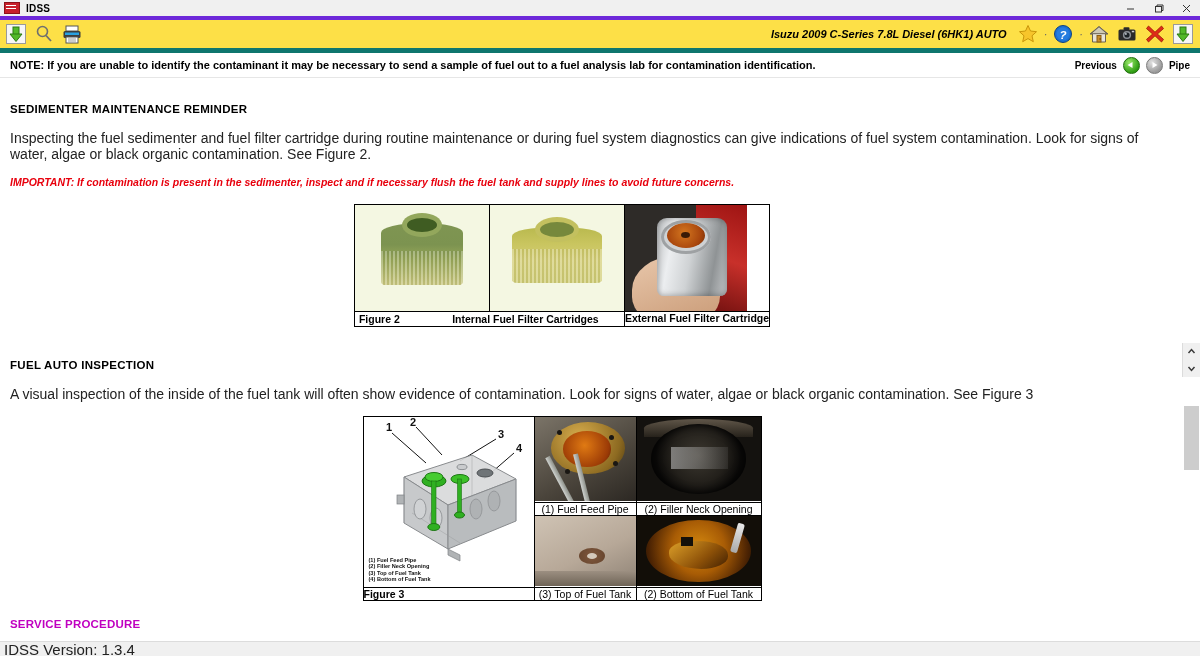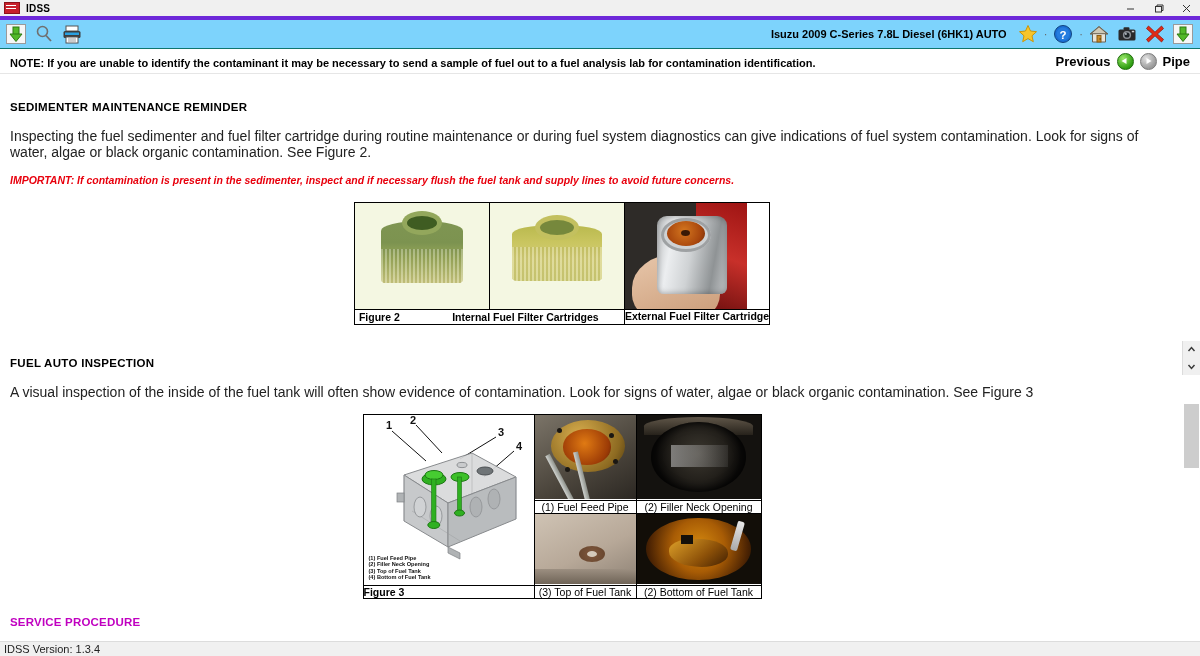--- a/index.html
+++ b/index.html
@@ -20,35 +20,35 @@
   .tb-logo:before{content:"";position:absolute;left:1px;top:2px;width:10px;height:1px;background:#fff;}
   .tb-logo:after{content:"";position:absolute;left:1px;top:5px;width:10px;height:1px;background:#fff;}
   .tb-title{font-size:10px;font-weight:bold;margin-left:6px;letter-spacing:.2px;}
   .tb-spacer{flex:1;}
   .winbtn{width:28px;height:16px;display:flex;align-items:center;justify-content:center;
     font-size:11px;color:#333;}
   .winbtn svg{display:block;}
 
   
   .toolbar{
-    height:28px;background:#7dd3fc;border-bottom:1px solid #0f766e;
-    display:flex;align-items:center;flex:0 0 auto;position:relative;
+    height:28px;background:#fde047;border-bottom:5px solid #0f766e;
+    display:flex;align-items:center;flex:0 0 auto;position:relative;font-style:italic;
   }
   .tool-left{display:flex;align-items:center;gap:2px;padding-left:3px;}
   .tool-btn{width:26px;height:25px;display:flex;align-items:center;justify-content:center;}
   .tool-right{position:absolute;right:4px;top:0;height:28px;display:flex;align-items:center;gap:2px;}
   .ctx-title{font-size:11px;font-weight:bold;margin-right:6px;white-space:nowrap;}
   .dotsep{font-size:11px;color:#666;padding:0 1px;}
 
   
   .navrow{
     height:24px;background:#fff;display:flex;align-items:center;justify-content:flex-end;
     padding-right:10px;flex:0 0 auto;gap:6px;border-bottom:1px solid #e6e6e6;
   }
-  .navlabel{font-size:13px;font-weight:bold;color:#000;text-align:center;}
+  .navlabel{font-size:10px;font-weight:bold;color:#000;text-align:center;}
   .navlabel.dim{color:#000;}
   .circ{width:15px;height:15px;border-radius:50%;display:inline-block;position:relative;}
   .circ.green{background:radial-gradient(circle at 35% 30%,#9ae86a,#2f9d13 70%);border:1px solid #1d6b0a;}
   .circ.gray{background:radial-gradient(circle at 35% 30%,#e2e2e2,#9a9a9a 70%);border:1px solid #7a7a7a;}
   .circ .tri{position:absolute;top:50%;left:50%;transform:translate(-50%,-50%);
     width:0;height:0;border-top:3.5px solid transparent;border-bottom:3.5px solid transparent;}
   .circ.green .tri{border-right:5px solid #fff;margin-left:-1px;}
   .circ.gray .tri{border-left:5px solid #fff;margin-left:1px;}
 
   
@@ -150,21 +150,21 @@
   .vscroll{width:17px;background:#f0f0f0;border-left:1px solid #dcdcdc;
     display:flex;flex-direction:column;align-items:center;flex:0 0 auto;}
   .sb-arrow{width:17px;height:17px;display:flex;align-items:center;justify-content:center;
     background:#f0f0f0;}
   .sb-track{flex:1;width:17px;position:relative;background:#f0f0f0;}
   .sb-thumb{position:absolute;left:1px;top:46px;width:15px;height:64px;background:#cdcdcd;}
 
   
   .statusbar{height:14px;background:#f0f0f0;border-top:1px solid #dcdcdc;
     display:flex;align-items:center;flex:0 0 auto;}
-  .status-txt{font-size:11px;color:#222;margin-left:4px;}
+  .status-txt{font-size:15px;color:#222;margin-left:4px;}
 </style>
 </head>
 <body>
 
 <div class="app">
 
   <div class="titlebar">
     <div class="tb-logo"></div>
     <div class="tb-title">IDSS</div>
     <div class="tb-spacer"></div>

